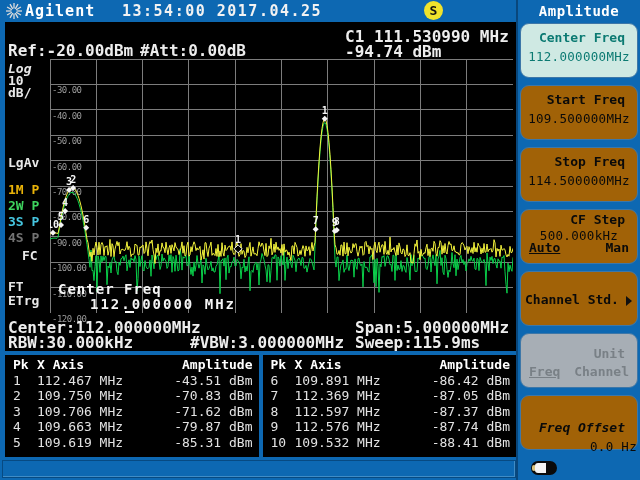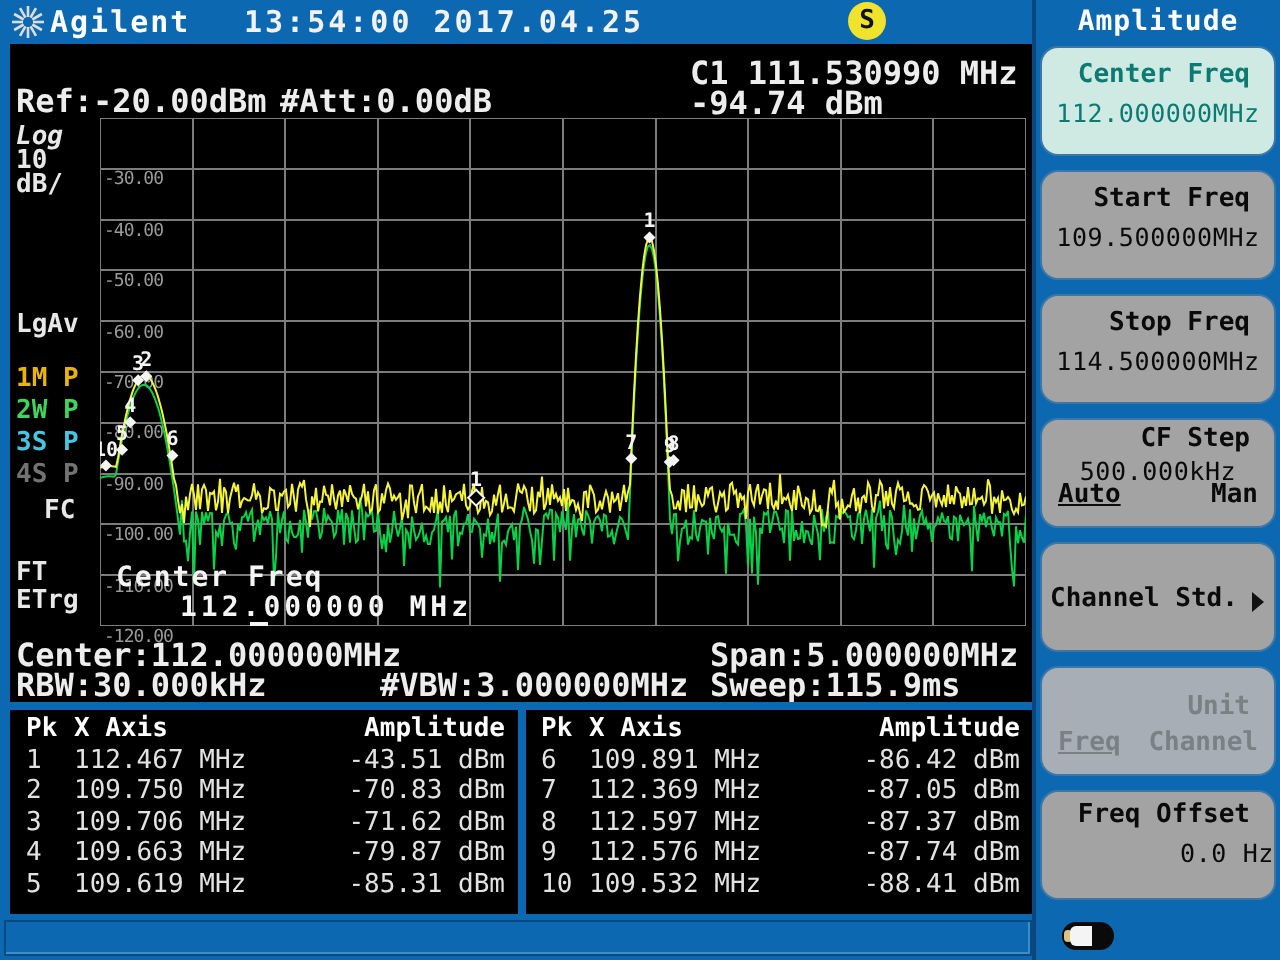--- a/index.html
+++ b/index.html
@@ -29,38 +29,38 @@
   .ptable{flex:1;padding:2px 6px 0 8px;}
   .pt-divider{width:4px;background:#0d68b2;}
   .prow{display:flex;font-size:13px;line-height:15.6px;color:#e2e2e2;}
   .prow.phead{font-weight:bold;color:#ffffff;}
   .prow .pk{width:24px;}
   .prow .fx{flex:1;}
   .prow .amp{width:118px;text-align:right;}
   
   #sidebar{position:absolute;left:516px;top:0;width:124px;height:480px;background:#0d68b2;border-left:2px solid #09477c;box-sizing:border-box;}
   #sb-title{text-align:center;color:#ffffff;font-weight:bold;font-size:14px;padding:3px 0 4px 0;letter-spacing:0.5px;}
-  .sbtn{position:relative;height:55px;margin:0 2px 7px 2px;border-radius:9px;background:#a3a3a3;
+  .sbtn{position:relative;height:55px;margin:0 2px 7px 2px;border-radius:9px;background:#a16207;
         border:1px solid #3d77a8;box-sizing:border-box;color:#0a0a0a;}
   .sbtn.active{background:#cfe9e3;color:#0b7a72;}
   .sbtn.active .sb-label,.sbtn.active .sb-value{color:#0b7a72;}
   .sbtn.disabled{background:#a7aeb5;color:#798086;}
   .sbtn.disabled .sb-label,.sbtn.disabled .sb-toggle{color:#798086;}
   .sb-label{padding:6px 12px 0 0;text-align:right;font-weight:bold;font-size:13px;}
   .sb-value{text-align:center;font-size:12.5px;margin-top:4px;letter-spacing:0.3px;}
   .sb-toggle{position:absolute;bottom:8px;left:8px;right:8px;display:flex;justify-content:space-between;
              font-size:13px;font-weight:bold;}
   .sb-toggle .sel{text-decoration:underline;}
   .sb-arrow{position:absolute;right:5px;top:24px;width:0;height:0;
             border-left:6px solid #111;border-top:5px solid transparent;border-bottom:5px solid transparent;}
   .sbtn[data-name="softkey-cf-step"] .sb-label{padding-top:2px;}
   .sbtn[data-name="softkey-cf-step"] .sb-value{margin-top:1px;}
   .sbtn[data-name="softkey-channel-std"] .sb-label{text-align:center;padding:20px 14px 0 0;}
   .sbtn[data-name="softkey-unit"] .sb-label{padding-top:12px;}
-  .sbtn[data-name="softkey-freq-offset"] .sb-label{padding-top:4px;}
+  .sbtn[data-name="softkey-freq-offset"] .sb-label{padding-top:24px;font-style:italic;}
   .sbtn[data-name="softkey-freq-offset"] .sb-value{text-align:right;}
   
   #statusbar{position:absolute;left:2px;top:460px;width:512px;height:16px;background:#0d68b2;
              border:1px solid #074a82;box-shadow:inset -1px -1px 0 #3f8cc6;}
   #battery{position:absolute;left:531px;top:461px;width:26px;height:14px;background:#0a0a0a;border-radius:7px;}
   #battery .batt-body{position:absolute;left:4px;top:2px;width:11px;height:10px;background:#f4f4f4;border-radius:3px 0 0 3px;}
   #battery .batt-dot{position:absolute;left:1px;top:4px;width:4px;height:6px;background:#d9c480;border-radius:2px;}
 </style>
 </head>
 <body>

